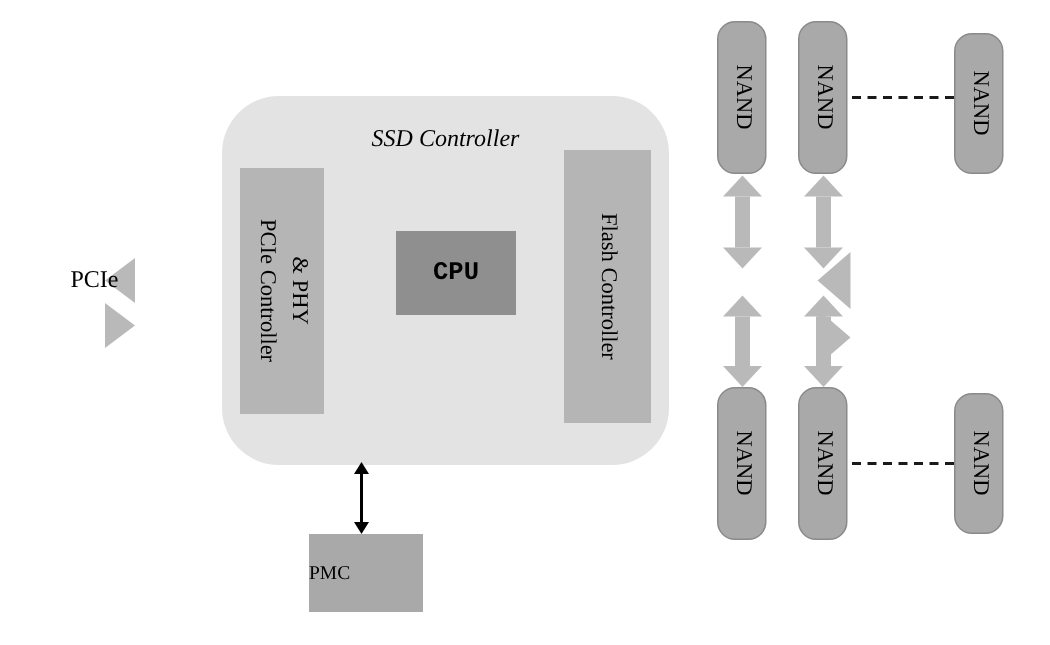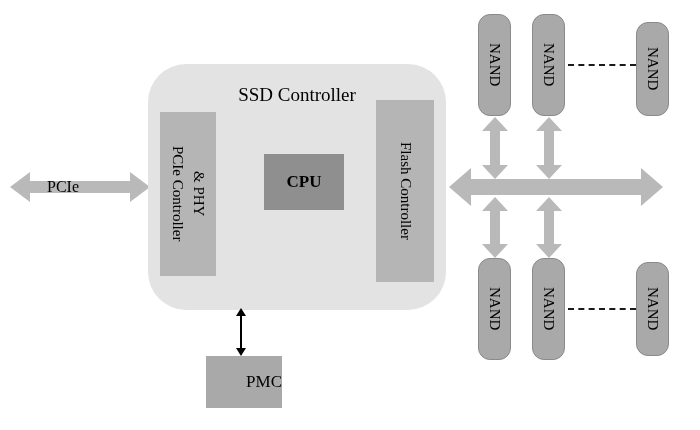--- a/index.html
+++ b/index.html
@@ -4,31 +4,31 @@
 <style>
   html,body{margin:0;padding:0;background:#fff;}
   .canvas{
     position:relative;width:700px;height:430px;background:#ffffff;
     font-family:"Liberation Serif", serif;color:#000;overflow:hidden;
   }
 
   
   .ssd-box{position:absolute;left:148px;top:64px;width:298px;height:246px;
     background:var(--container,#e3e3e3);border-radius:38px;}
-  .ssd-title{position:absolute;top:20px;left:0;width:100%;text-align:center;font-size:19px;}
+  .ssd-title{position:absolute;top:20px;left:0;width:100%;text-align:center;font-size:16px;font-style:italic;}
   .block{position:absolute;display:flex;align-items:center;justify-content:center;}
   .pcie-phy{left:12px;top:48px;width:56px;height:164px;background:var(--block,#b5b5b5);}
   .cpu{left:116px;top:90px;width:80px;height:56px;background:var(--cpu,#8f8f8f);
-    font-weight:bold;font-size:17px;}
+    font-weight:bold;font-size:17px;font-family:Liberation Mono, monospace;}
   .flash{left:228px;top:36px;width:58px;height:182px;background:var(--block,#b5b5b5);}
   .vtext{writing-mode:vertical-lr;text-orientation:mixed;white-space:pre-line;
     text-align:center;font-size:15px;line-height:1.4;}
 
   
-  .h-arrow{position:absolute;display:flex;align-items:center;}
+  .h-arrow{position:absolute;display:flex;align-items:center;flex-direction:column;}
   .h-arrow .shaft{flex:1;background:var(--arrow,#b9b9b9);}
   .tri{width:0;height:0;}
   .pcie-arrow{left:10px;top:172px;width:140px;height:30px;}
   .pcie-arrow .tri-left{border-top:15px solid transparent;border-bottom:15px solid transparent;border-right:20px solid var(--arrow,#b9b9b9);}
   .pcie-arrow .tri-right{border-top:15px solid transparent;border-bottom:15px solid transparent;border-left:20px solid var(--arrow,#b9b9b9);}
   .pcie-arrow .shaft{height:12px;}
   .pcie-label{position:absolute;left:0;width:106px;top:50%;transform:translateY(-50%);
     text-align:center;font-size:16px;}
 
   .nif-arrow{left:449px;top:168px;width:214px;height:38px;}
@@ -58,22 +58,22 @@
   .n-b1{left:478px;top:258px;height:102px;}
   .n-b2{left:532px;top:258px;height:102px;}
   .n-b3{left:636px;top:262px;height:94px;}
 
   .dashed{position:absolute;width:68px;border-top:2px dashed #1a1a1a;}
   .d-top{left:568px;top:64px;}
   .d-bottom{left:568px;top:308px;}
 
   
   .pmc{position:absolute;left:206px;top:356px;width:76px;height:52px;
-    background:var(--nand,#a9a9a9);display:flex;align-items:center;justify-content:flex-end;
-    font-size:17px;}
+    background:var(--nand,#a9a9a9);display:flex;align-items:center;justify-content:flex-start;
+    font-size:13px;}
   .pmc-arrow{position:absolute;left:236px;top:308px;width:10px;height:48px;
     display:flex;flex-direction:column;align-items:center;}
   .pmc-arrow .shaft{flex:1;width:2px;background:#000;}
   .pmc-arrow .tri-up{width:0;height:0;border-left:5px solid transparent;border-right:5px solid transparent;border-bottom:8px solid #000;}
   .pmc-arrow .tri-down{width:0;height:0;border-left:5px solid transparent;border-right:5px solid transparent;border-top:8px solid #000;}
 </style>
 </head>
 <body>
 
 <div class="canvas">

